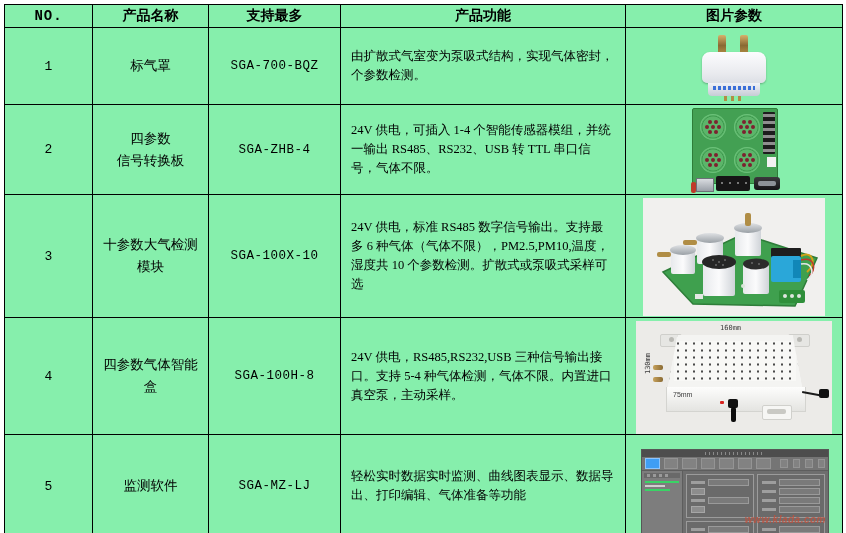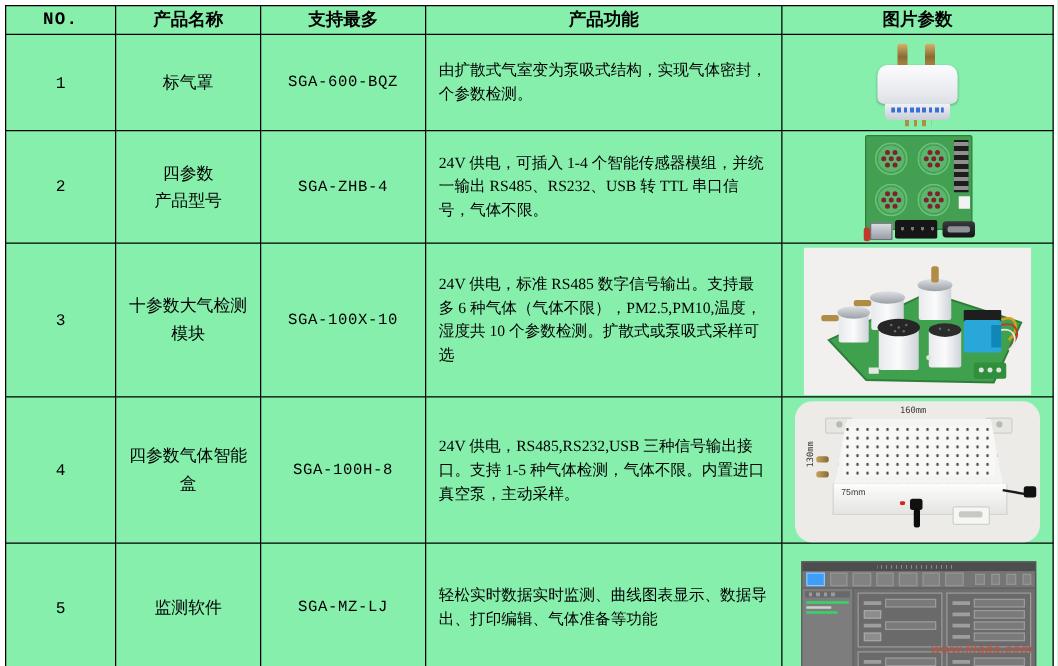--- a/index.html
+++ b/index.html
@@ -41,21 +41,21 @@
   .p2 .usb{position:absolute;left:14px;top:72px;width:16px;height:12px;background:linear-gradient(180deg,#d9dce0,#9aa0a8);border:1px solid #6c7178;}
   .p2 .redcap{position:absolute;left:9px;top:76px;width:5px;height:11px;background:#c0392b;border-radius:2px;}
   .p2 .screws{position:absolute;left:34px;top:70px;width:34px;height:15px;background:#161616;border-radius:2px;background-image:radial-gradient(circle 2.5px at 6px 7px,#777 55%,rgba(0,0,0,0) 60%),radial-gradient(circle 2.5px at 14px 7px,#777 55%,rgba(0,0,0,0) 60%),radial-gradient(circle 2.5px at 22px 7px,#777 55%,rgba(0,0,0,0) 60%),radial-gradient(circle 2.5px at 30px 7px,#777 55%,rgba(0,0,0,0) 60%);}
   .p2 .db9{position:absolute;left:72px;top:71px;width:26px;height:13px;background:linear-gradient(180deg,#3a3a3c,#141416);border-radius:3px;}
   .p2 .db9 i{position:absolute;left:4px;top:4px;width:18px;height:5px;background:#8d9298;border-radius:2px;}
 
   
   .p3{width:182px;height:118px;margin-top:2px;}
 
   
-  .p4{width:196px;height:113px;margin-top:3px;background:#ecebe8;border-radius:14px;}
+  .p4{width:196px;height:113px;margin-top:3px;background:#ecebe8;}
   .p4 .dim{position:absolute;font-size:7px;color:#3a3a3a;font-family:"DejaVu Sans Mono",monospace;}
   .p4 .dimtop{left:84px;top:3px;}
   .p4 .dimside{left:8px;top:32px;writing-mode:vertical-rl;transform:rotate(180deg);}
   .p4 .dimfront{left:6px;top:4px;position:absolute;font-size:7px;color:#3a3a3a;}
   .p4 .flange{position:absolute;width:20px;height:11px;background:#e6e6e3;border:1px solid #cfcfcb;border-radius:2px;}
   .p4 .flL{left:24px;top:13px;} .p4 .flR{left:152px;top:13px;}
   .p4 .flange i{display:block;width:5px;height:5px;margin:2px auto;border-radius:50%;background:#b9b9b4;}
   .p4 .boxtop{position:absolute;left:32px;top:14px;width:134px;height:52px;background-color:#f8f8f6;background-image:radial-gradient(circle,#4a4a4a 1px,rgba(0,0,0,0) 1.25px);background-size:8px 7px;background-position:6px 5px;clip-path:polygon(7% 0,93% 0,100% 100%,0 100%);box-shadow:inset 0 0 0 6px #f4f4f2;}
   .p4 .boxfront{position:absolute;left:30px;top:66px;width:138px;height:24px;background:linear-gradient(180deg,#fdfdfc,#e4e4e1);border:1px solid #d4d4d0;border-top:none;}
   .p4 .barb{position:absolute;width:10px;height:5px;background:linear-gradient(90deg,#c7a25c,#8a6a33);border-radius:2px;}
@@ -114,40 +114,40 @@
       </tr>
     </thead>
     <tbody>
 
       <tr class="r1">
         <td class="no">1</td>
         <td class="name">
           <span>标气罩</span>
           <span></span>
         </td>
-        <td class="model">SGA-600-BQZ</td>
+        <td class="model">SGA-700-BQZ</td>
         <td class="func">由扩散式气室变为泵吸式结构，实现气体密封，个参数检测。</td>
         <td class="photo-cell">
           <div class="photo p1">
             <div class="fit f1"></div>
             <div class="fit f2"></div>
             <div class="lid"></div>
             <div class="base">
               <div class="label"></div>
             </div>
             <div class="pins"></div>
           </div>
         </td>
       </tr>
 
       <tr class="r2">
         <td class="no">2</td>
         <td class="name">
           <span>四参数</span>
-          <span>产品型号</span>
+          <span>信号转换板</span>
         </td>
         <td class="model">SGA-ZHB-4</td>
         <td class="func">24V 供电，可插入 1-4 个智能传感器模组，并统一输出 RS485、RS232、USB 转 TTL 串口信号，气体不限。</td>
         <td class="photo-cell">
           <div class="photo p2">
             <div class="board">
               <div class="pad pA">
                   <i class="ph"></i>
                 </div>
               <div class="pad pB">
@@ -242,21 +242,21 @@
         </td>
       </tr>
 
       <tr class="r4">
         <td class="no">4</td>
         <td class="name">
           <span>四参数气体智能</span>
           <span>盒</span>
         </td>
         <td class="model">SGA-100H-8</td>
-        <td class="func">24V 供电，RS485,RS232,USB 三种信号输出接口。支持 1-5 种气体检测，气体不限。内置进口真空泵，主动采样。</td>
+        <td class="func">24V 供电，RS485,RS232,USB 三种信号输出接口。支持 5-4 种气体检测，气体不限。内置进口真空泵，主动采样。</td>
         <td class="photo-cell">
           <div class="photo p4">
             <span class="dim dimtop">160mm</span>
             <span class="dim dimside">130mm</span>
             <div class="flange flL">
                 <i></i>
               </div>
             <div class="flange flR">
                 <i></i>
               </div>

